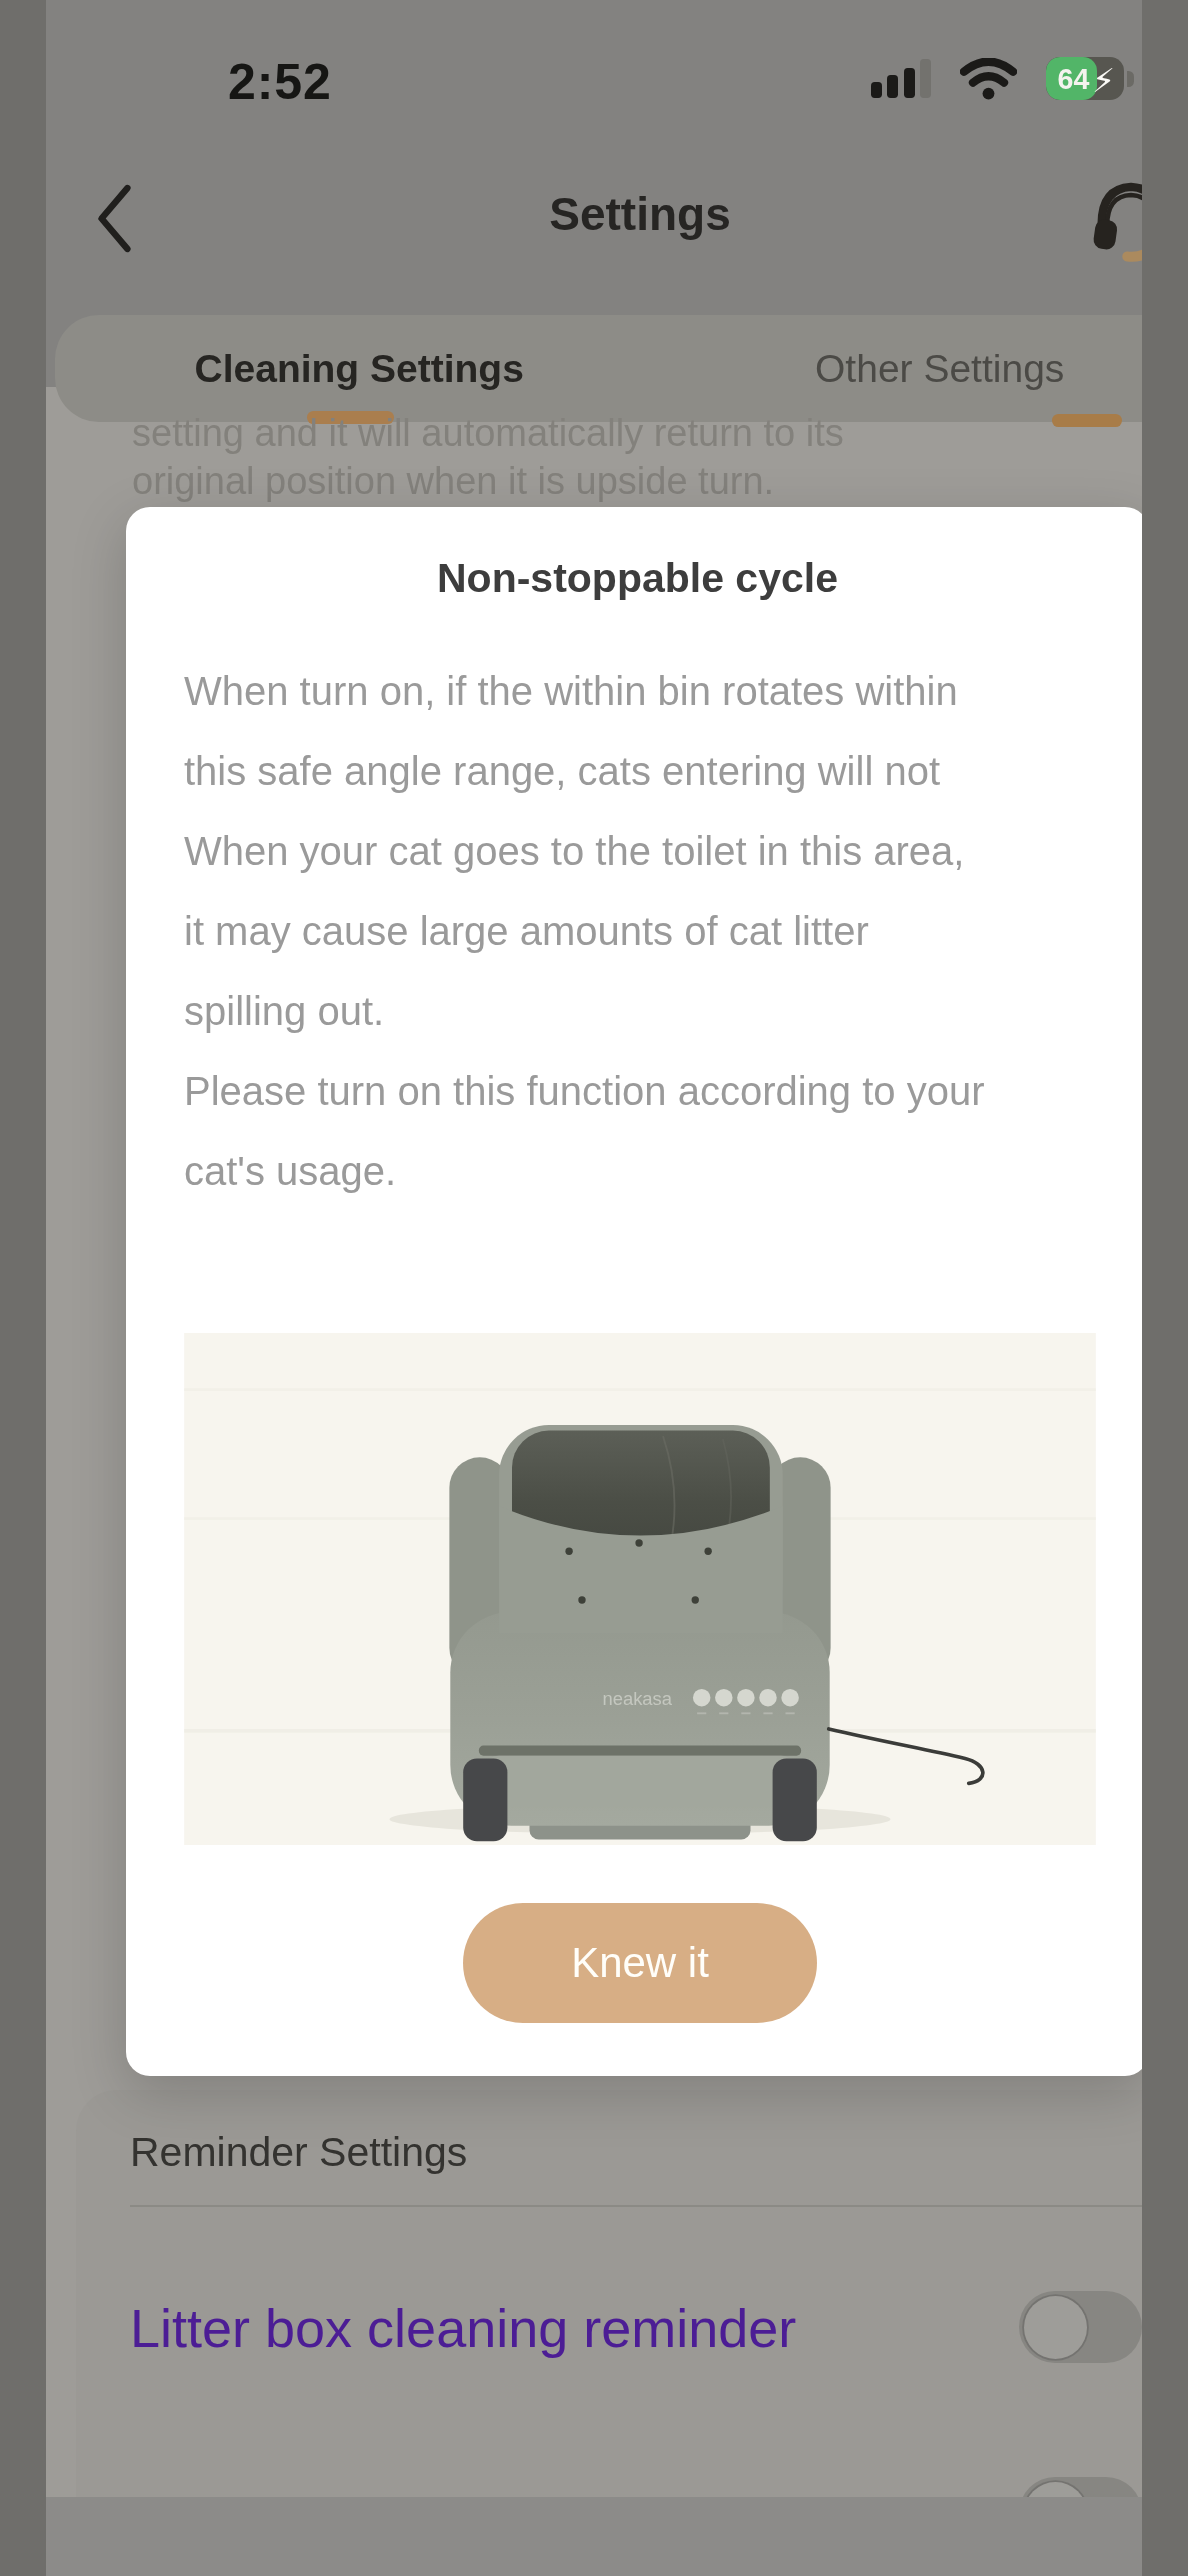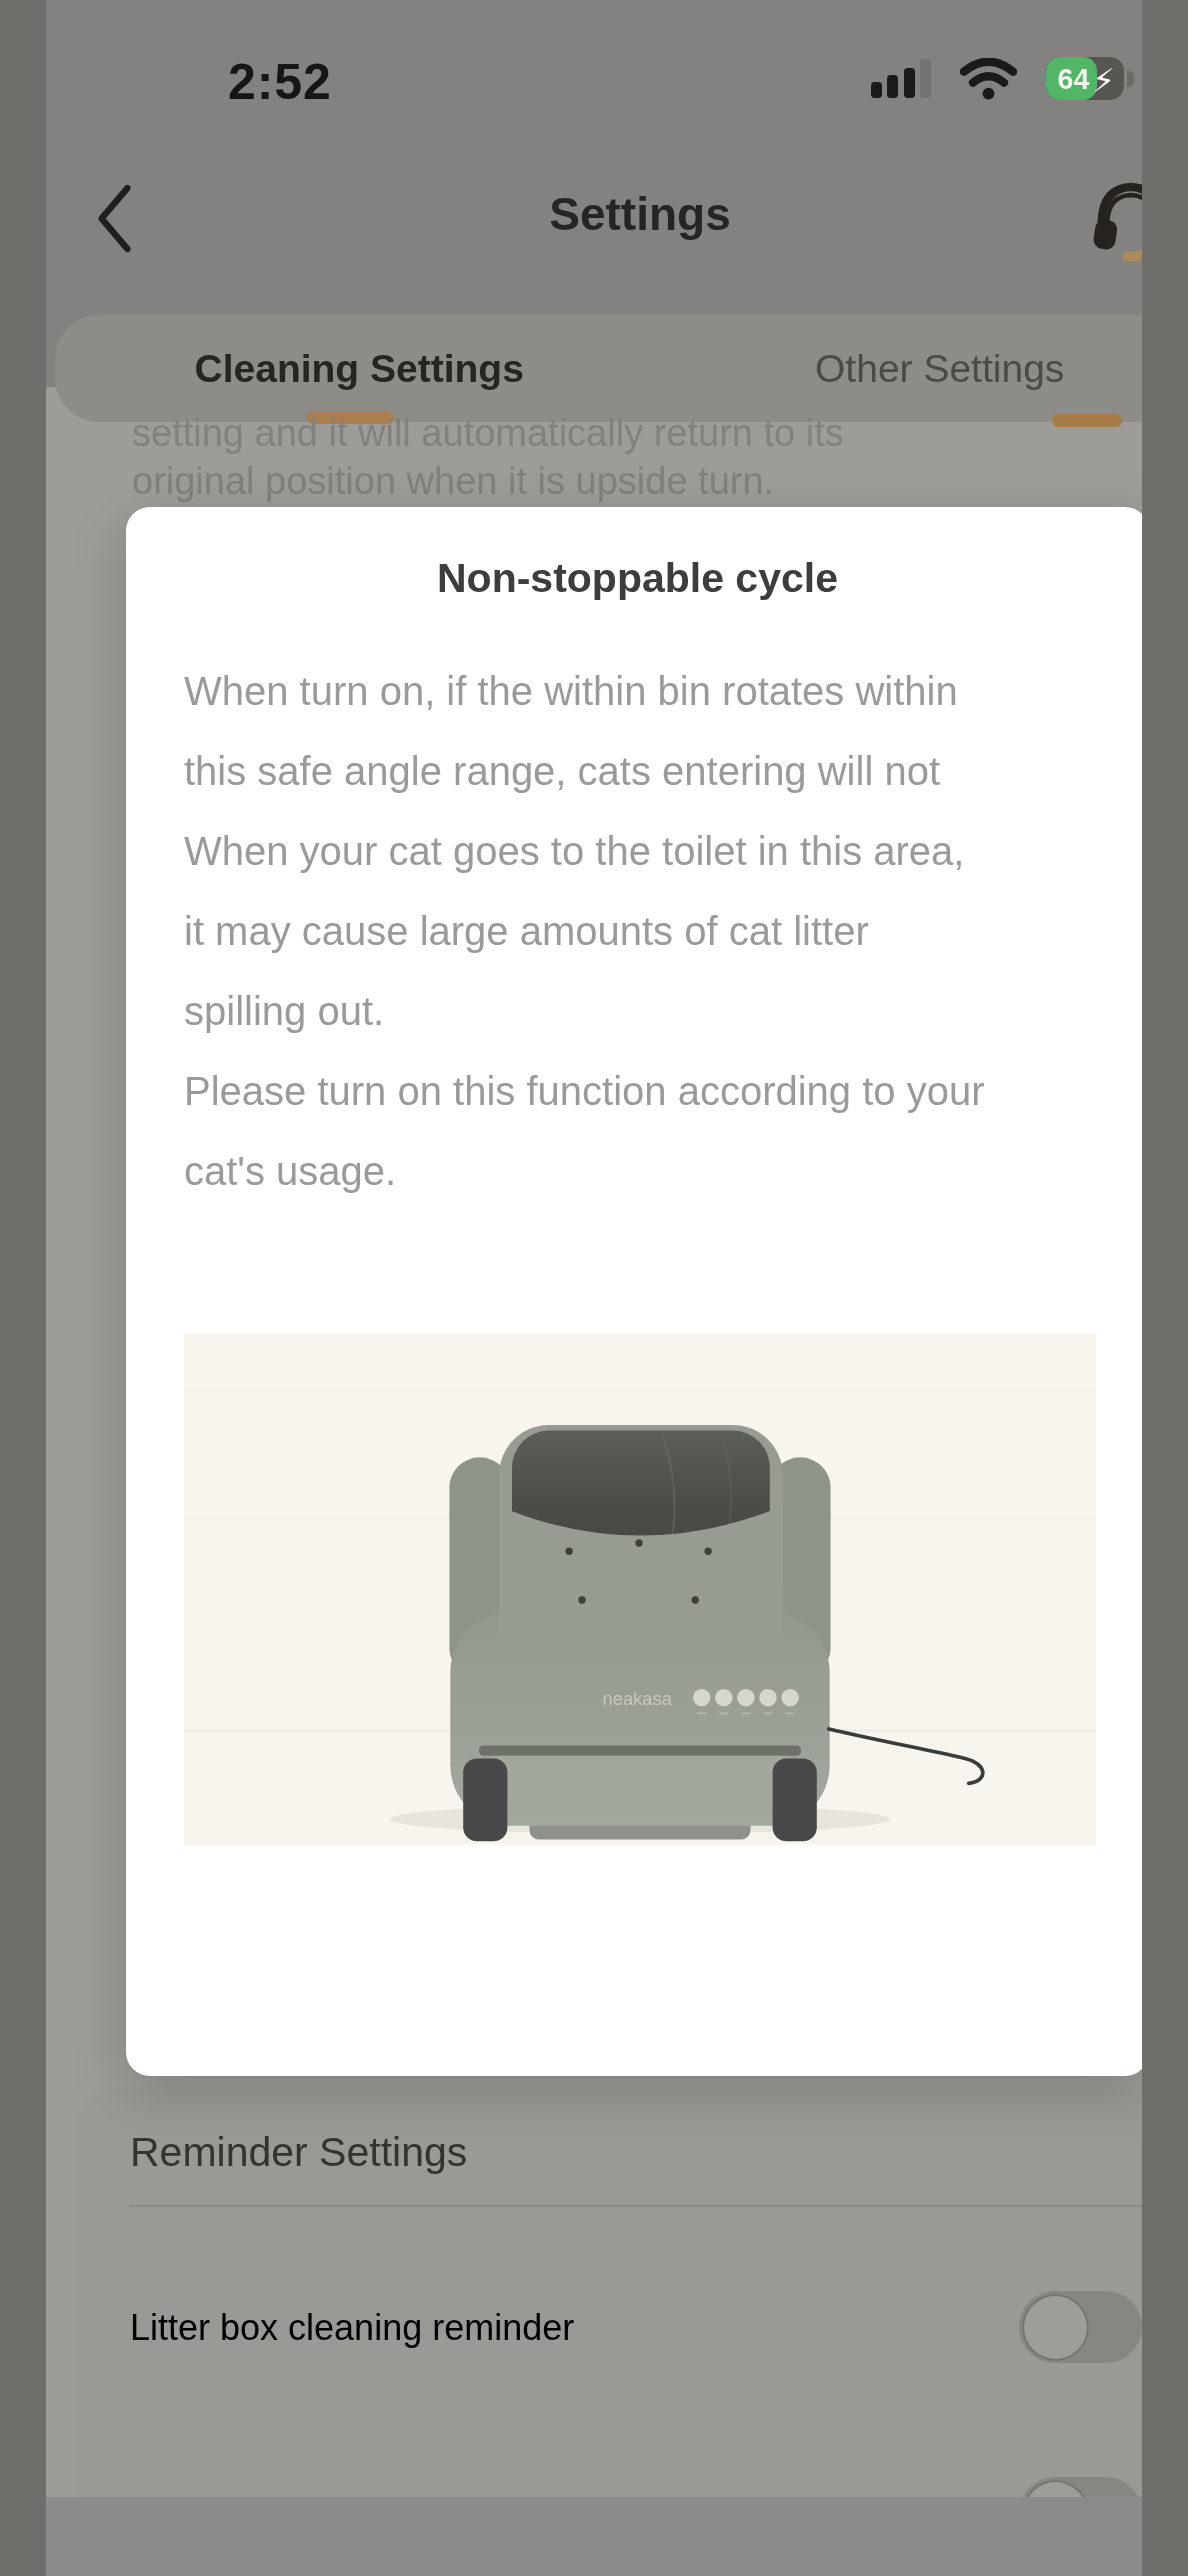--- a/index.html
+++ b/index.html
@@ -36,21 +36,21 @@
   .tab-indicator{position:absolute;left:252px;top:96px;width:87px;height:13px;border-radius:6.4px;background:#aa7e4e;}
   
   .desc-lines{position:absolute;left:86px;top:409px;width:921px;font-size:38px;line-height:48px;color:#83817c;}
   .toggle-sliver{position:absolute;left:1006px;top:414px;width:70px;height:13px;border-radius:6.4px;background:#a87c48;}
   
   .bottom-card{position:absolute;left:30px;top:2090px;width:1128px;height:498px;border-radius:41px 41px 0 0;background:#9b9995;}
   .section-header{position:absolute;left:54px;top:39px;font-size:41px;font-weight:500;color:#343330;}
   .section-divider{position:absolute;left:54px;top:115px;width:1021px;height:1.8px;background:#8b8a85;}
   .setting-row{position:absolute;left:0;width:1128px;height:111px;}
   .row1{top:182px;} 
-  .row-label{position:absolute;left:54px;top:0;height:111px;display:flex;align-items:center;font-size:36px;font-weight:500;color:#000000;}
+  .row-label{position:absolute;left:54px;top:0;height:111px;display:flex;align-items:center;font-size:54px;font-weight:500;color:#4c1d95;}
   .toggle-off{position:absolute;right:62px;top:19.3px;width:123px;height:72px;border-radius:36px;background:#878682;}
   .toggle-knob{position:absolute;left:4.6px;top:4.6px;width:63px;height:63px;border-radius:50%;background:#9e9d99;box-shadow:0 0 0 1.8px rgba(60,60,58,.25);}
   .row2-abs{position:absolute;left:30px;top:2458px;width:1128px;height:118px;}
   .bottom-band{position:absolute;left:0;top:2497px;width:1188px;height:79px;background:#8c8b89;}
   
   .modal{position:absolute;left:80px;top:507px;width:1023px;height:1569px;border-radius:24px;background:#ffffff;box-shadow:0 16.6px 55px rgba(0,0,0,.18);}
   .modal-title{position:absolute;left:0;top:48px;width:1023px;text-align:center;font-size:41px;font-weight:600;color:#3d3d3d;}
   .modal-body{position:absolute;left:58px;top:144px;width:921px;}
   .body-line{height:80px;display:flex;align-items:center;font-size:40px;color:#9a9a9a;}
   .device-photo{position:absolute;left:58px;top:826px;width:912px;height:512px;overflow:hidden;}
@@ -211,16 +211,17 @@
             <rect x="581" y="412" width="10" height="2"></rect>
           <rect x="605" y="412" width="10" height="2"></rect>
             <rect x="629" y="412" width="10" height="2"></rect>
           <rect x="653" y="412" width="10" height="2"></rect>
         </g>
 
         <path d="M700 430 C760 444 806 452 848 462 C872 468 874 486 852 489" fill="none" stroke="#3b3c39" stroke-width="4" stroke-linecap="round"></path>
       </svg>
     </div>
 
+    <button class="confirm-btn">Knew it</button>
   </div>
 
 </div>
 
 
 </body></html>

